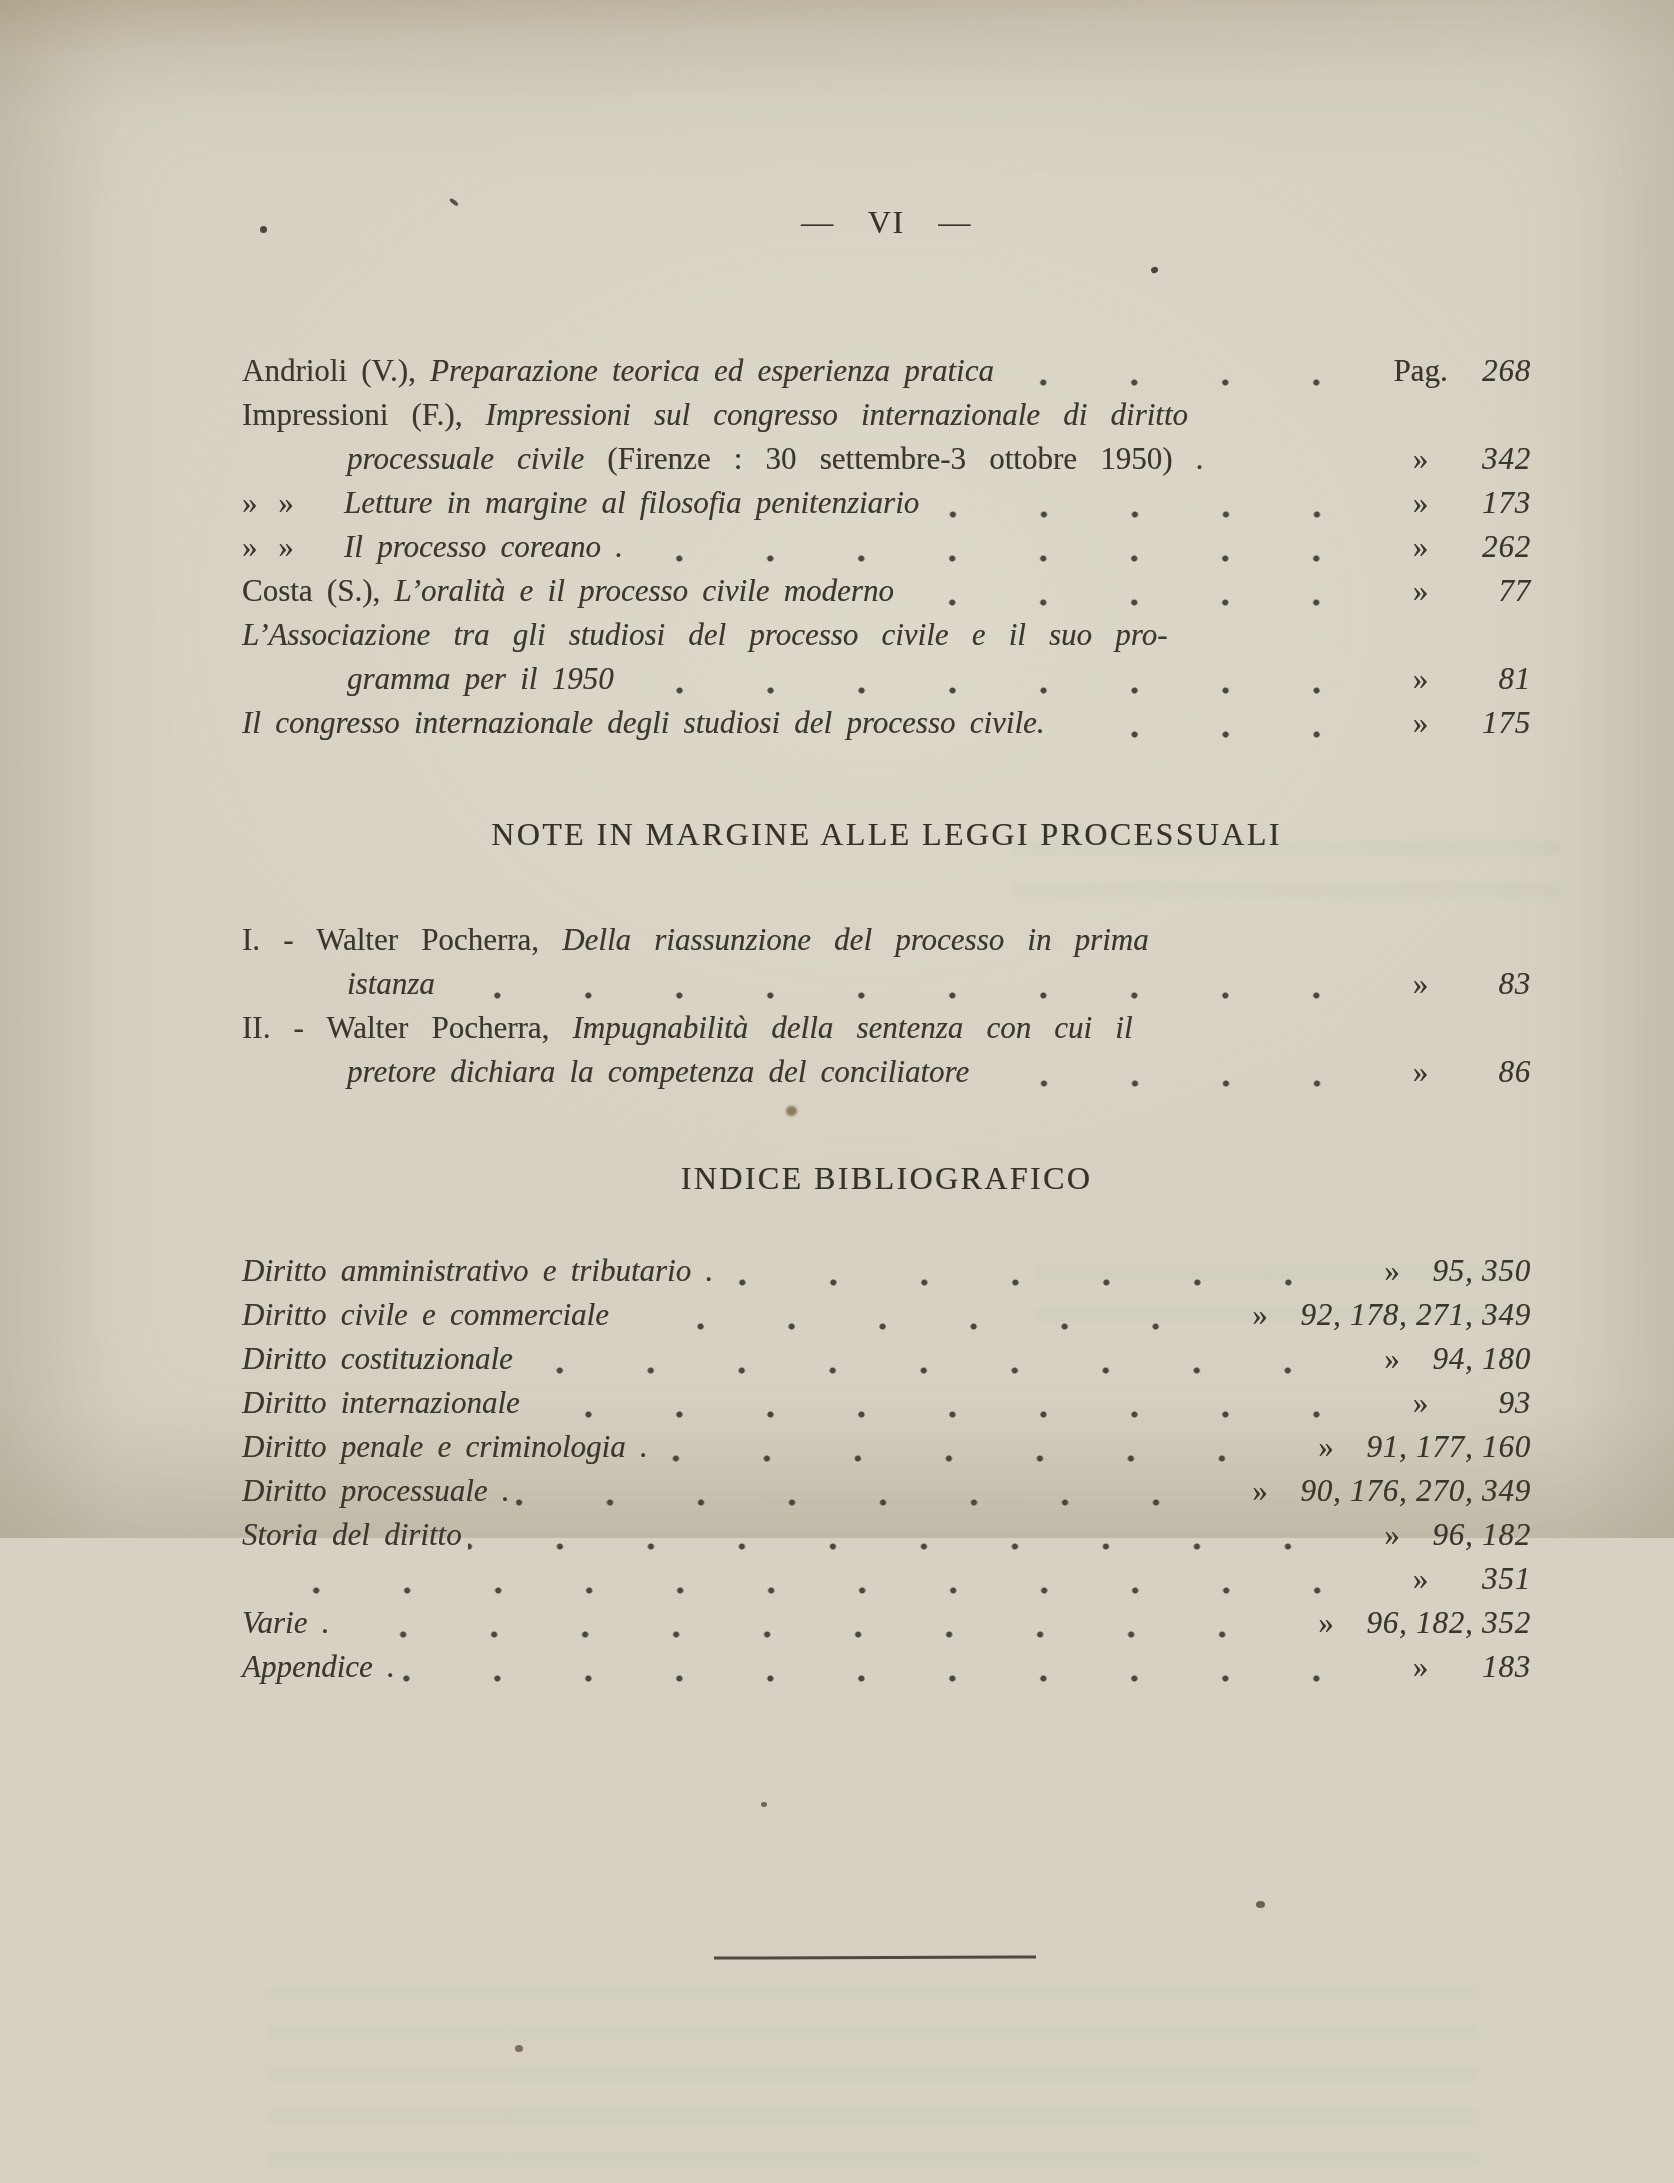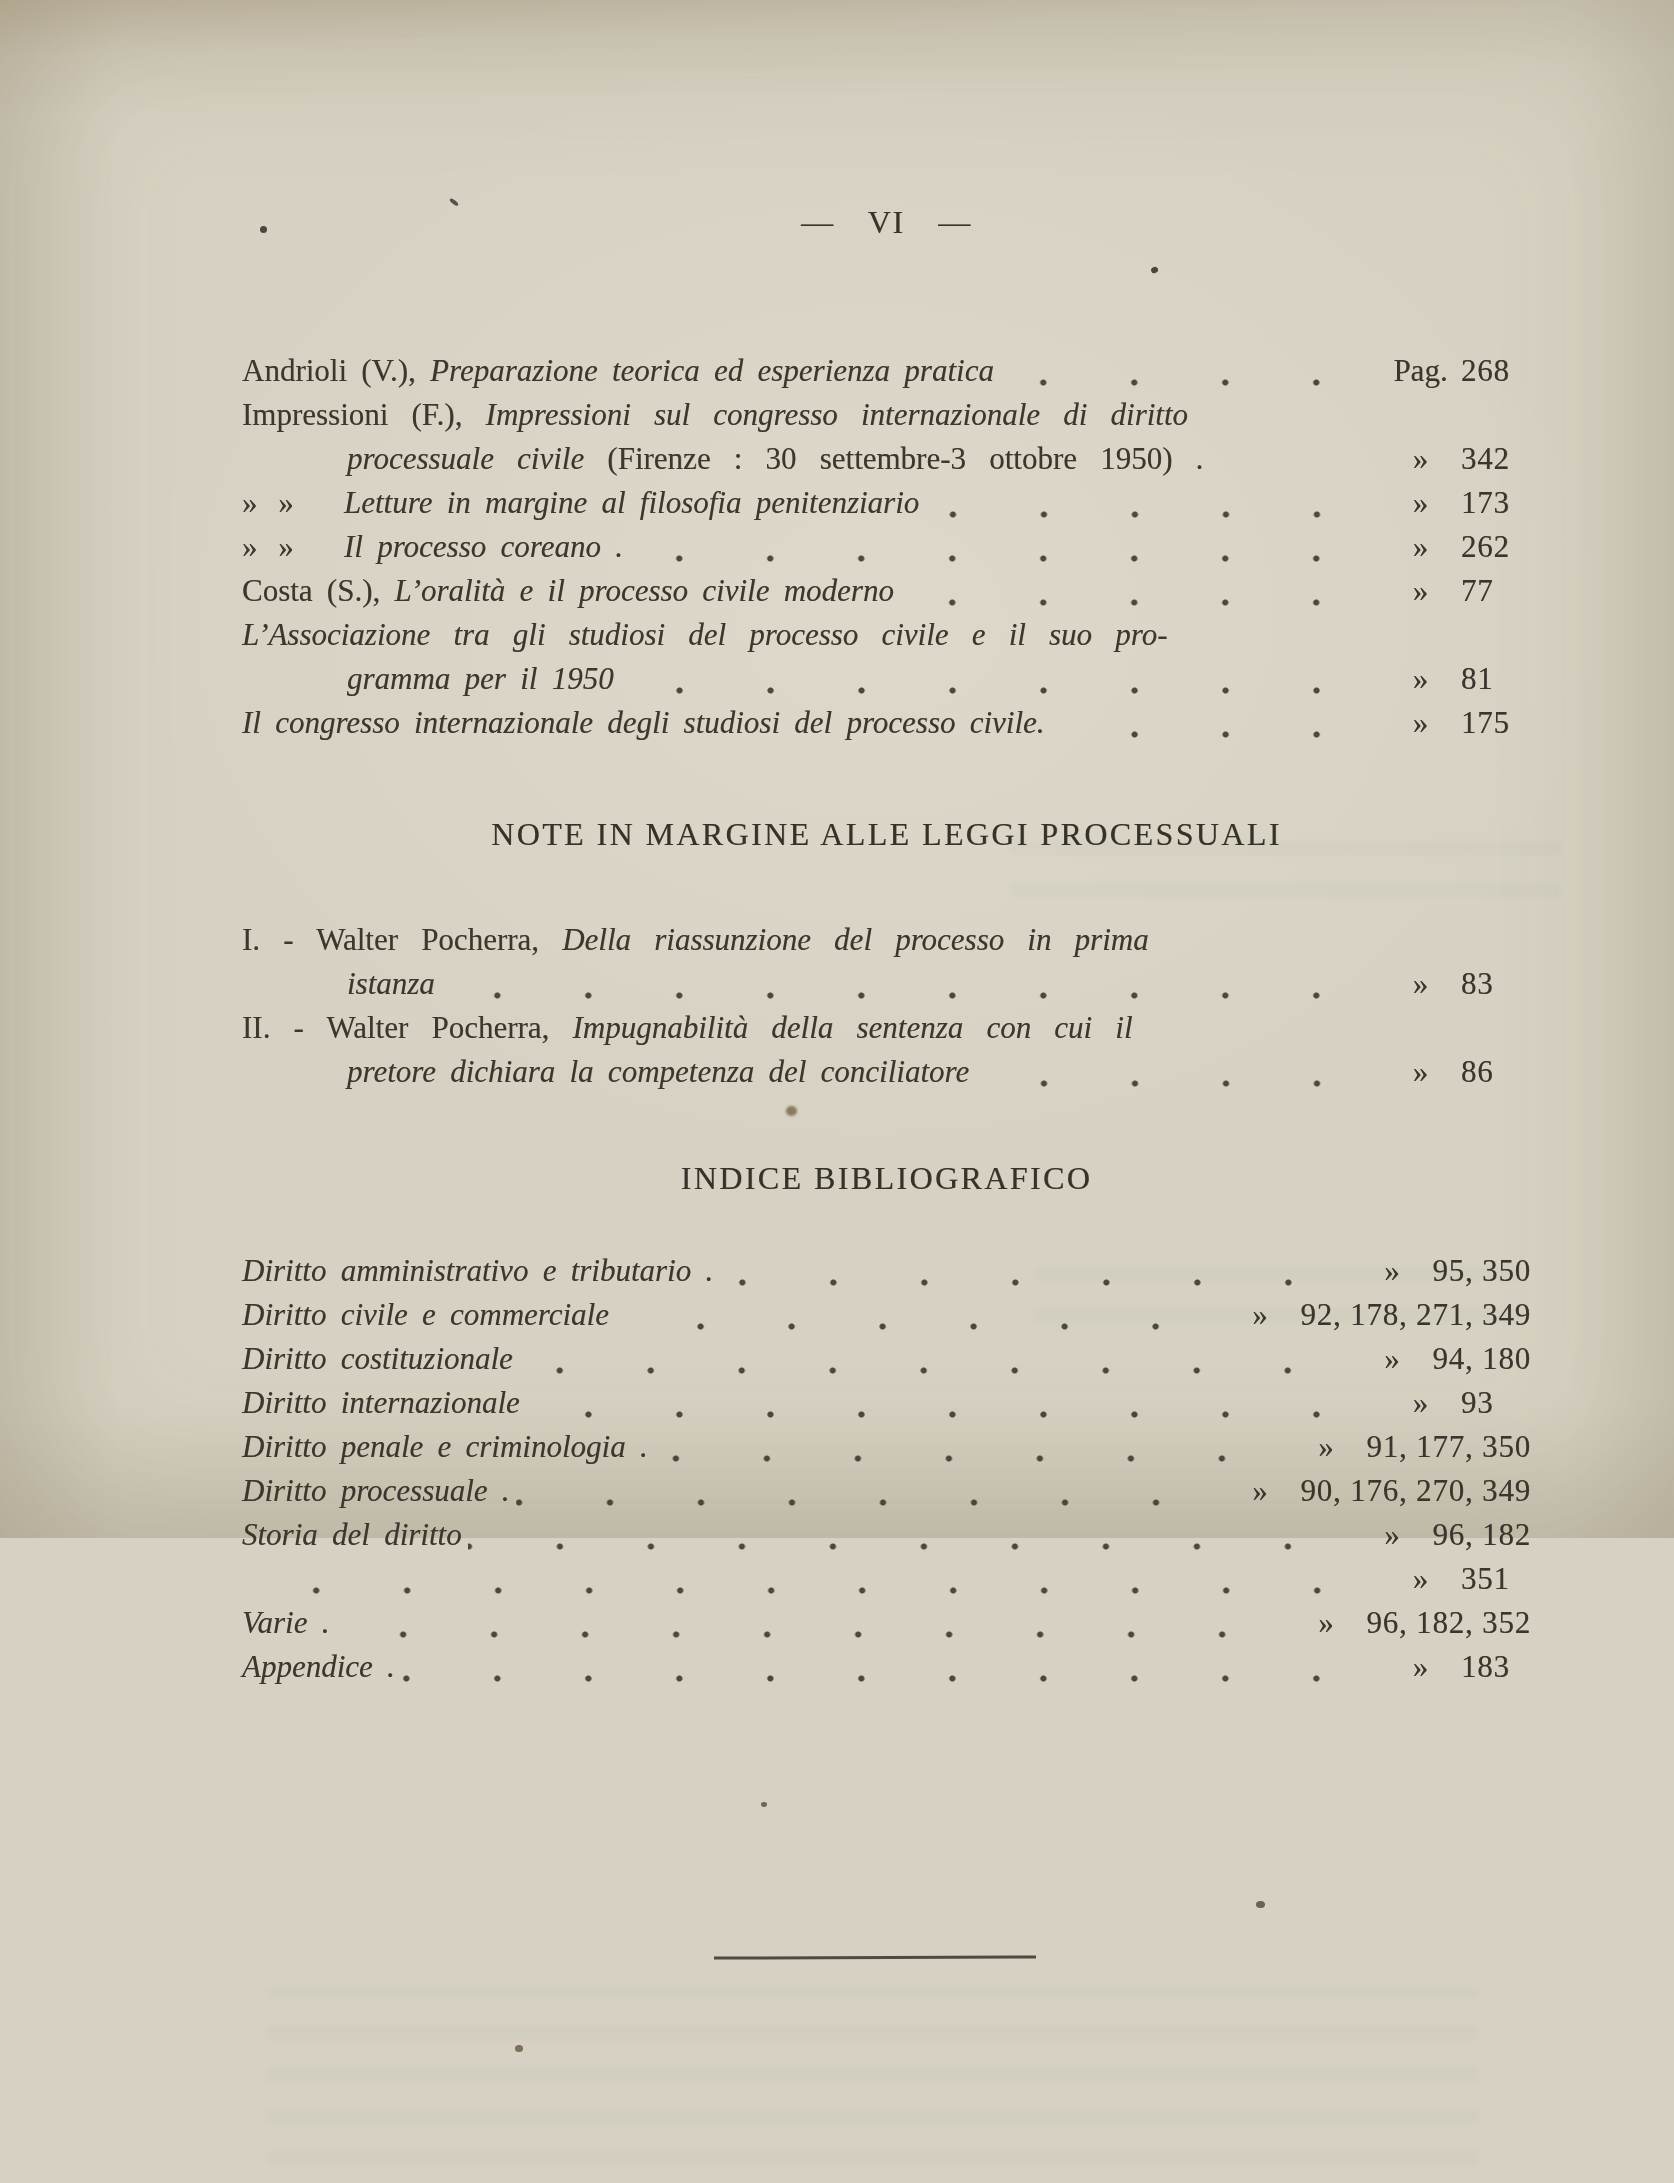--- a/index.html
+++ b/index.html
@@ -37,22 +37,22 @@
   .ind{width:105px;flex:none;}
   .prefix{width:102px;flex:none;font-size:31px;line-height:44px;word-spacing:13px;
     text-shadow:0.3px 0.2px 0.3px rgba(59,55,47,.45);}
   .leader{flex:1 1 0;min-width:0;height:44px;margin:0 6.5px;
     background-image:radial-gradient(circle, rgba(63,59,51,.92) 2.6px, rgba(63,59,51,0) 3.6px);
     background-size:91px 11.3px;background-repeat:repeat-x;
     background-position:right 11.3px bottom 4.8px;}
   .leader.nodots{background-image:none;}
   .ref{width:81px;flex:none;text-align:center;font-size:31px;line-height:44px;
     color:#3a362e;text-shadow:0.3px 0.2px 0.3px rgba(58,54,46,.5);}
-  .pagenum{min-width:70px;flex:none;text-align:left;font-size:31px;line-height:44px;
-    letter-spacing:0.8px;color:#3a362e;text-shadow:0.3px 0.2px 0.3px rgba(58,54,46,.5);white-space:pre;}
+  .pagenum{min-width:70px;flex:none;text-align:right;font-size:31px;line-height:44px;
+    letter-spacing:0.8px;color:#3a362e;text-shadow:0.3px 0.2px 0.3px rgba(58,54,46,.5);white-space:pre;font-style:italic;}
   .sec-h{
     margin:0;text-align:center;font-weight:normal;
     font-size:32px;line-height:37px;letter-spacing:2.4px;color:#36322a;
     text-shadow:0.4px 0.2px 0.3px rgba(54,50,42,.5);
   }
   .note-h{margin-top:71px;margin-bottom:65px;}
   .indice-h{margin-top:66px;margin-bottom:52px;}
   .divider{
     margin-top:267px;margin-left:472px;width:322px;height:0;
     border-top:3.2px solid #4e4a41;transform:rotate(-.2deg);
@@ -186,21 +186,21 @@
         <div class="row">
           <span class="txt"><span class="it">Diritto internazionale</span></span>
           <span class="leader"></span>
           <span class="ref">»</span>
           <span class="pagenum">93</span>
         </div>
         <div class="row">
           <span class="txt"><span class="it">Diritto penale e criminologia .</span></span>
           <span class="leader"></span>
           <span class="ref">»</span>
-          <span class="pagenum">91, 177, 350</span>
+          <span class="pagenum">91, 177, 160</span>
         </div>
         <div class="row">
           <span class="txt"><span class="it">Diritto processuale .</span></span>
           <span class="leader"></span>
           <span class="ref">»</span>
           <span class="pagenum">90, 176, 270, 349</span>
         </div>
         <div class="row">
           <span class="txt"><span class="it">Storia del diritto</span></span>
           <span class="leader"></span>

